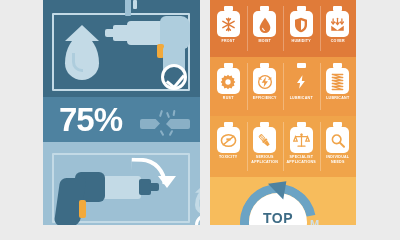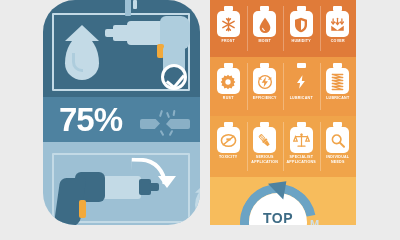--- a/index.html
+++ b/index.html
@@ -5,21 +5,21 @@
   html,body{margin:0;padding:0;}
   body{
     width:400px;height:225px;overflow:hidden;
     background:#ebebeb;
     font-family:"Liberation Sans", sans-serif;
     position:relative;
   }
   .stage{position:absolute;inset:0;}
 
   
-  .left-panel{position:absolute;left:43px;top:0;width:157px;height:225px;overflow:hidden;border-radius:32px;}
+  .left-panel{position:absolute;left:43px;top:0;width:157px;height:225px;overflow:hidden;}
   .lp-top{position:absolute;left:0;top:0;width:157px;height:97px;background:#3d6b85;}
   .lp-band{position:absolute;left:0;top:97px;width:157px;height:45px;background:#4e82a0;}
   .lp-bottom{position:absolute;left:0;top:142px;width:157px;height:83px;background:#9dc0d4;}
 
   .inner-frame{position:absolute;left:9px;top:13px;width:138px;height:78px;
                border:2px solid #c3dae6;border-radius:1px;box-sizing:border-box;}
 
   
   .bit-top{position:absolute;left:82px;top:-2px;width:6px;height:18px;background:#9dc0d4;border-radius:1px;}
   .bit-top2{position:absolute;left:90px;top:0px;width:4px;height:9px;background:#c3dae6;border-radius:1px;}

